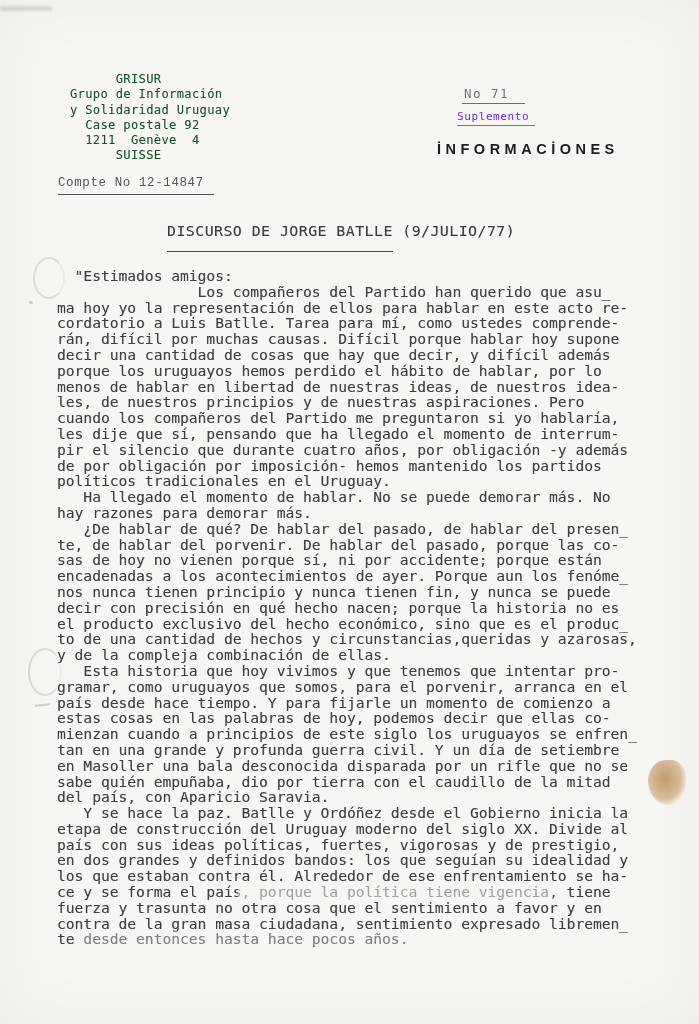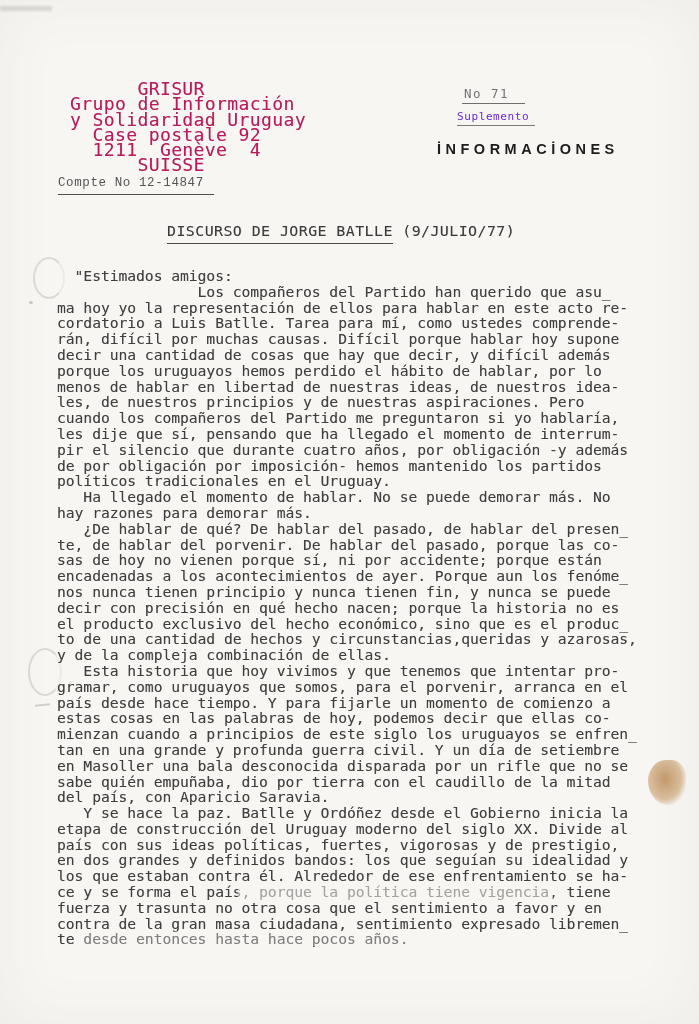--- a/index.html
+++ b/index.html
@@ -7,24 +7,24 @@
     position: relative;
     width: 699px;
     height: 1024px;
     background: #f8f6f3;
     overflow: hidden;
     font-family: "DejaVu Sans Mono", "Liberation Mono", monospace;
     color: #3d3d3d;
     box-shadow: inset 0 0 60px rgba(90,85,75,0.06);
   }
   .sender {
-    position: absolute; left: 70px; top: 81px;
+    position: absolute; left: 70px; top: 72px;
     margin: 0; white-space: pre;
-    font-size: 18px; line-height: 15.3px; letter-spacing: 0.4px;
-    color: #be185d;
+    font-size: 12px; line-height: 15.3px; letter-spacing: 0.4px;
+    color: #14532d;
     text-shadow: 0.3px 0.3px 0.2px rgba(70,70,70,0.3);
   }
   .account {
     position: absolute; left: 58px; top: 176px;
     font-size: 12.5px; letter-spacing: 0.6px; color: #555;
     border-bottom: 1.5px solid #4f4f4f;
     padding: 0 10px 4px 0;
     font-family: Liberation Mono, monospace;
   }
   .issue-number {
@@ -44,21 +44,21 @@
     font-family: "Liberation Sans", sans-serif;
     font-weight: bold; font-size: 14.5px; letter-spacing: 4.5px;
     color: #1d1d1d;
   }
   .title {
     position: absolute; left: 167px; top: 222px;
     font-size: 14.8px; letter-spacing: 0.5px; color: #3a3a3a;
     white-space: pre;
     text-shadow: 0.3px 0.3px 0.2px rgba(60,60,60,0.3);
   }
-  .title-underlined { border-bottom: 1.4px solid #4a4a4a; padding-bottom: 4px; }
+  .title-underlined { border-bottom: 1.4px solid #4a4a4a; padding-bottom: 12px; }
   .body-text {
     position: absolute; left: 57px; top: 268px;
     margin: 0; white-space: pre;
     font-size: 14.6px; line-height: 15.8px;
     color: #3e3e3e;
     text-shadow: 0.3px 0.3px 0.25px rgba(62,60,58,0.32);
   }
   
   .pencil-mark {
     position: absolute;

